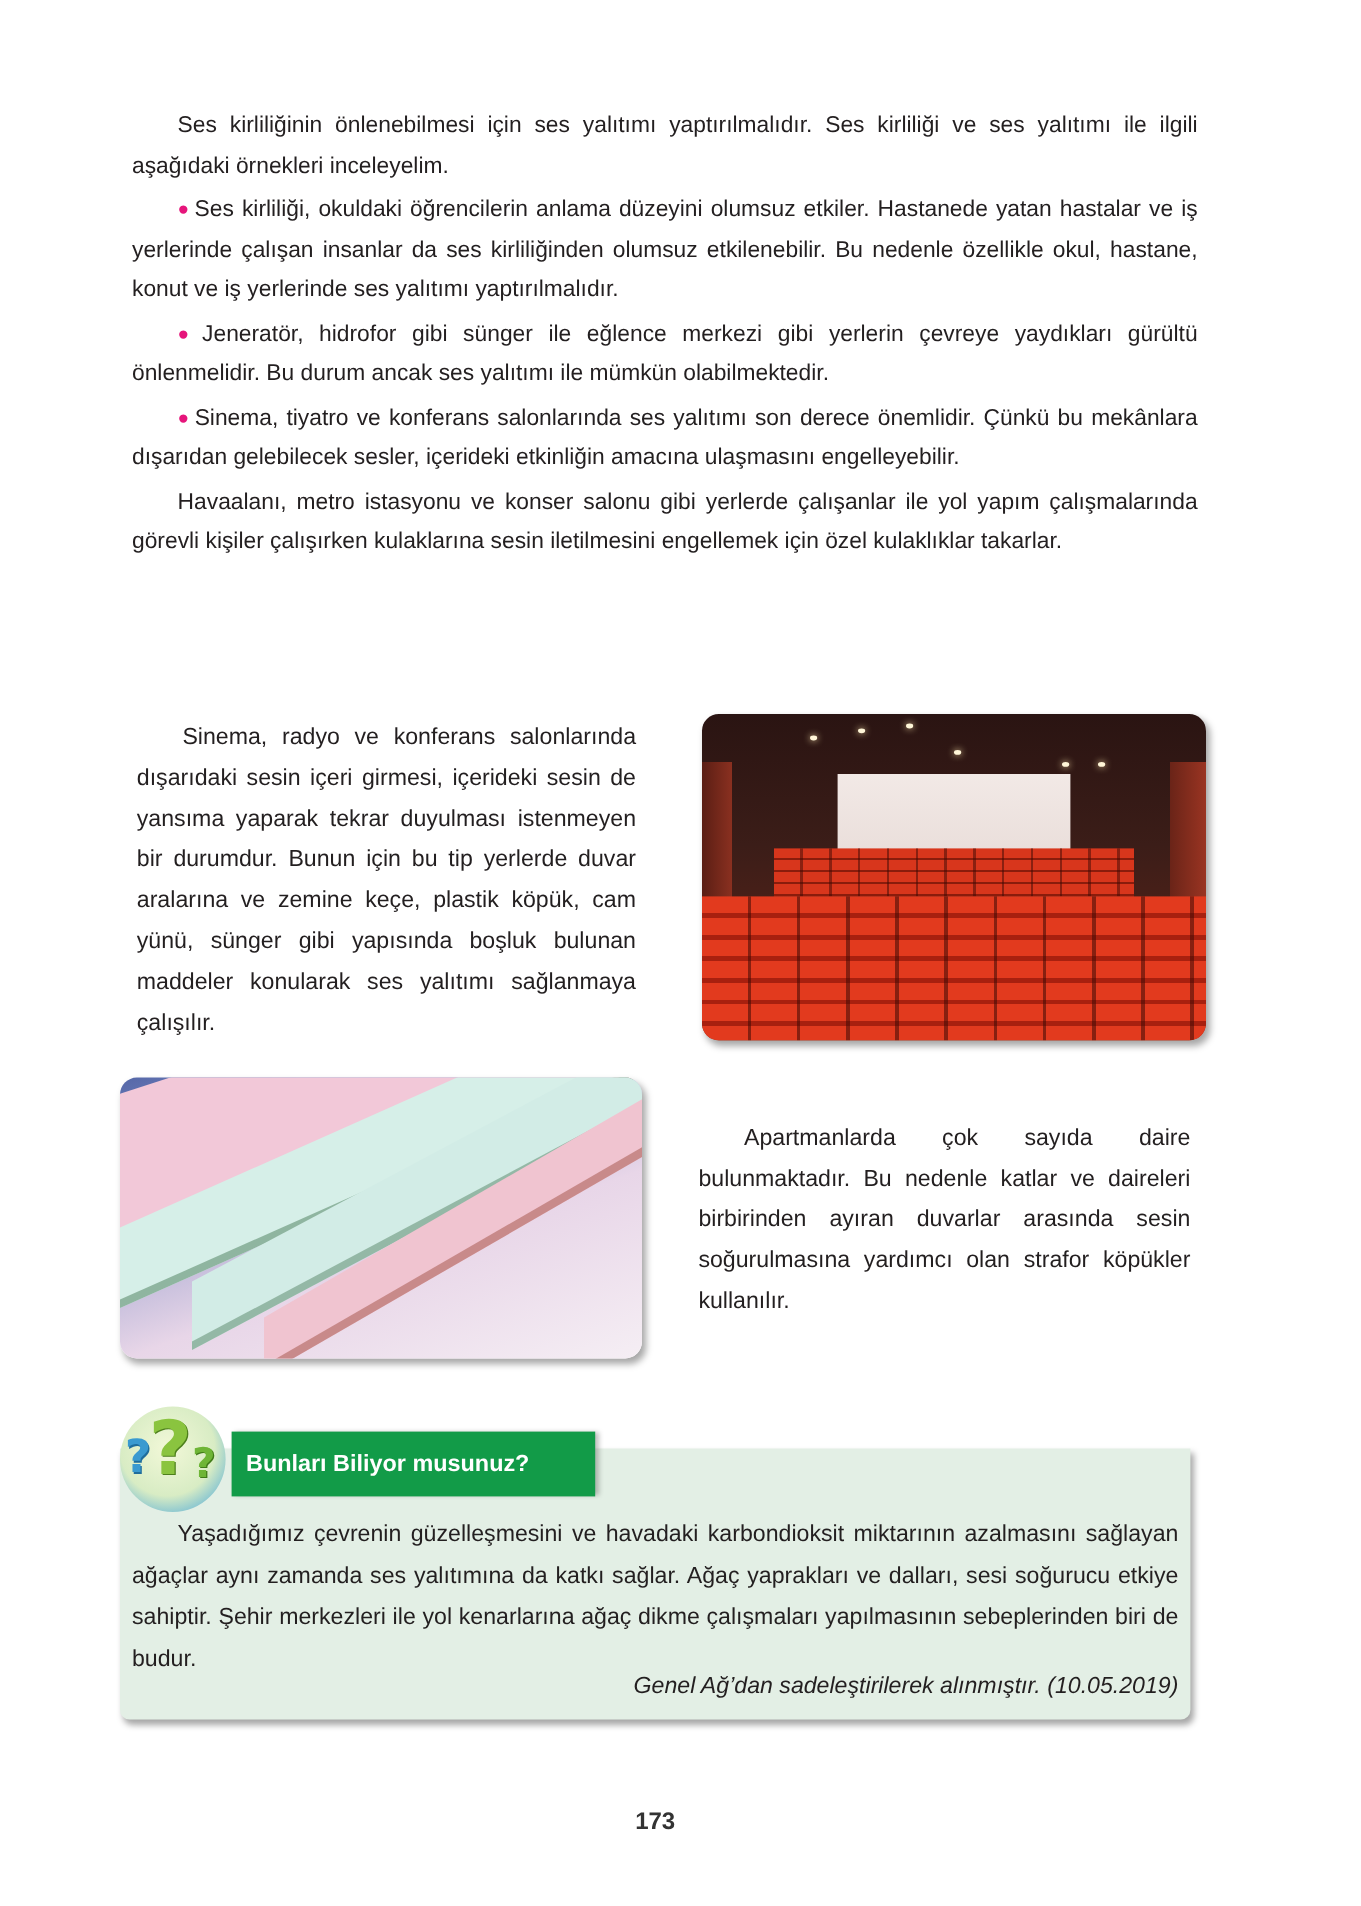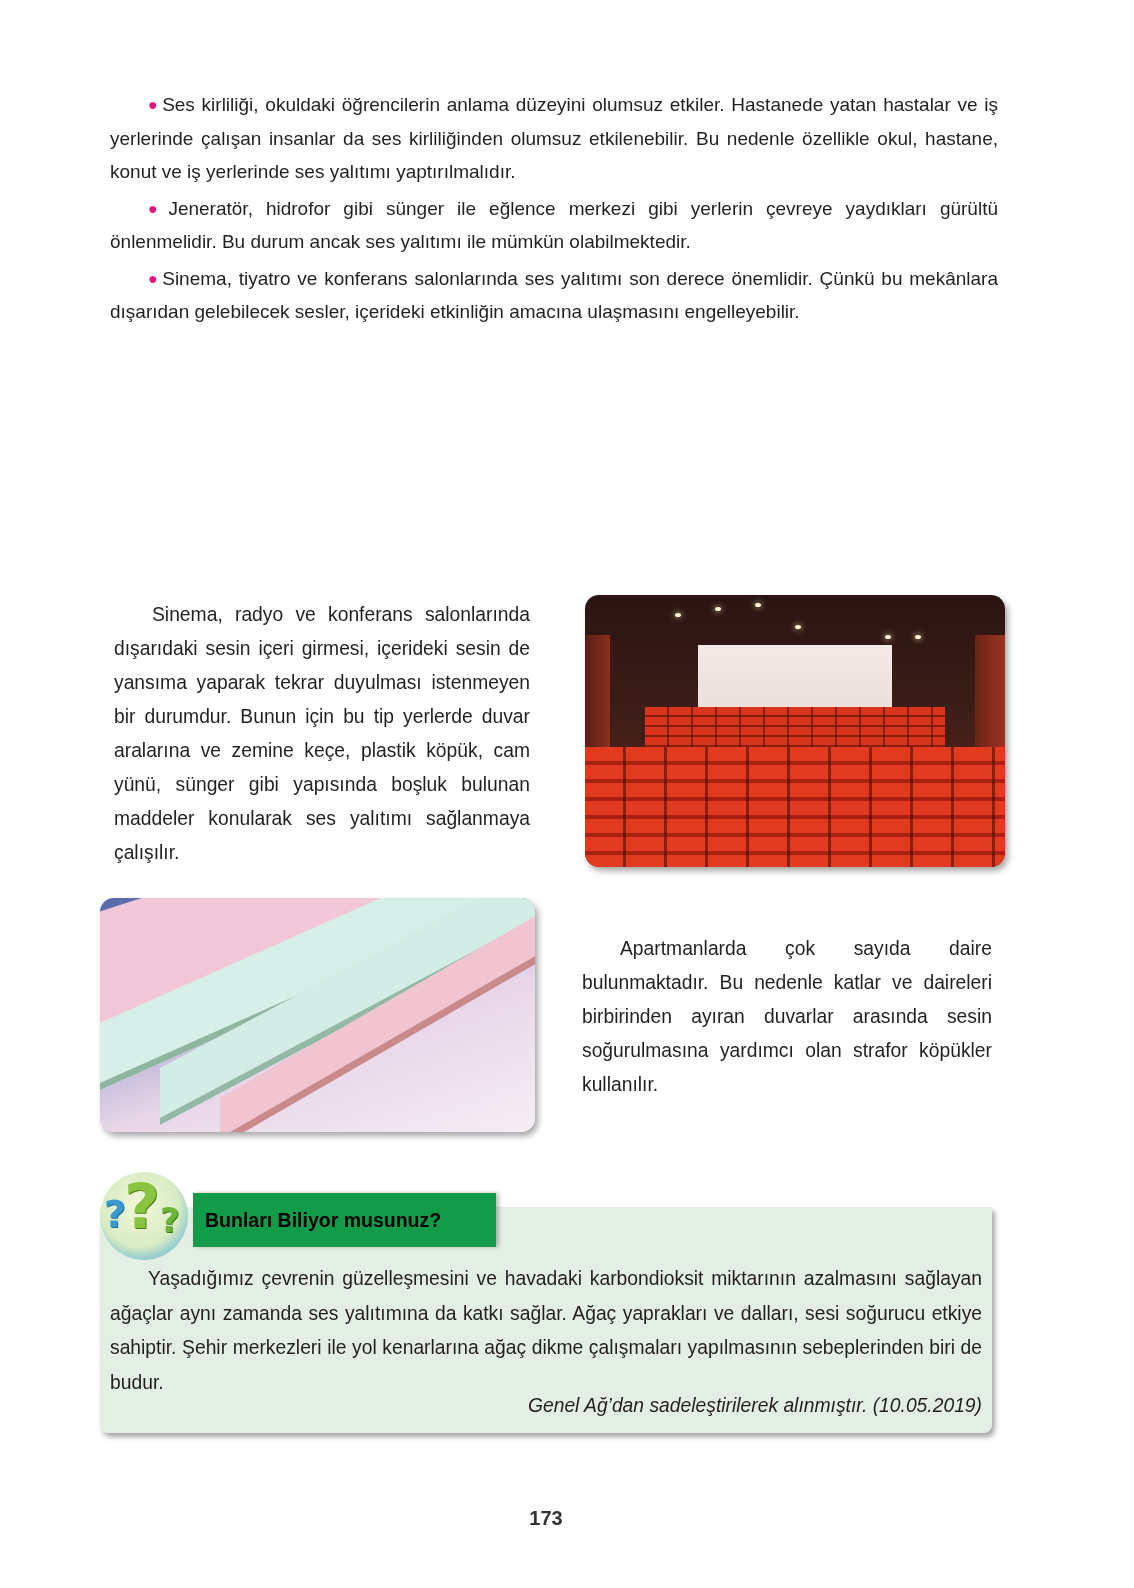--- a/index.html
+++ b/index.html
@@ -32,40 +32,42 @@
             background: linear-gradient(160deg, #5567a8 0%, #7f8ec4 18%, #e8d6e8 60%, #f5eef4 100%); }
   .board { position: absolute; transform-origin: left bottom; }
   .b1 { left: -20px; top: 20px; width: 520px; height: 120px; background: #f2c8d8; transform: skewY(-18deg); border-bottom: 7px solid #b07a70; }
   .b2 { left: 0px; top: 125px; width: 520px; height: 60px; background: #d6efe8; transform: skewY(-24deg); border-bottom: 7px solid #8fb5a0; }
   .b3 { left: 60px; top: 170px; width: 500px; height: 50px; background: #d2ece6; transform: skewY(-28deg); border-bottom: 7px solid #94b8a6; }
   .b4 { left: 120px; top: 200px; width: 440px; height: 40px; background: #f0c4d0; transform: skewY(-30deg); border-bottom: 8px solid #c88a8a; }
   
   .info-box { position: absolute; left: 100px; top: 1207px; width: 892px; height: 226px; background: #e3efe5;
               border-radius: 0 0 8px 8px; box-shadow: 3px 4px 5px rgba(0,0,0,0.35); }
   .info-title { position: absolute; left: 193px; top: 1193px; width: 303px; height: 54px; background: #129b48;
-                color: #000000; font-weight: bold; font-size: 19.5px; line-height: 54px; padding-left: 12px; box-sizing: border-box;
+                color: #ffffff; font-weight: bold; font-size: 19.5px; line-height: 54px; padding-left: 12px; box-sizing: border-box;
                 box-shadow: 3px 0 4px rgba(0,0,0,0.25); }
   .qicon { position: absolute; left: 100px; top: 1172px; width: 88px; height: 88px; border-radius: 50%;
            background: radial-gradient(circle at 45% 40%, #f2f8d8 0%, #d8ecc4 55%, #7bbfd3 80%, #5aa8c6 100%); }
   .qicon span { position: absolute; font-weight: bold; font-family: "DejaVu Sans", sans-serif; }
   .q-main { left: 24px; top: -2px; font-size: 62px; color: #8ac43f; text-shadow: 1px 1px 0 #4d7f1c; }
   .q-left { left: 4px; top: 20px; font-size: 38px; color: #3a9ad0; text-shadow: 1px 1px 0 #1f6d9c; }
   .q-right { left: 60px; top: 28px; font-size: 34px; color: #6eb536; text-shadow: 1px 1px 0 #3f7a18; }
   .info-text { position: absolute; left: 110px; top: 1262px; width: 872px; font-size: 19.3px; line-height: 34.5px; text-align: justify; }
   .info-text p { margin: 0; text-indent: 38px; }
   .info-source { position: absolute; right: 152px; top: 1395px; font-style: italic; font-size: 19.3px; }
   .page-number { position: absolute; left: 0; width: 1092px; text-align: center; top: 1471px; font-weight: bold; font-size: 20px; color: #333; margin-top: 36px; }
 </style>
 </head>
 <body>
 
 <div class="text-block" style="top:88px;">
+  <p>Ses kirliliğinin önlenebilmesi için ses yalıtımı yaptırılmalıdır. Ses kirliliği ve ses yalıtımı ile ilgili aşağıdaki örnekleri inceleyelim.</p>
   <p><span class="bullet">●</span><span>Ses kirliliği, okuldaki öğrencilerin anlama düzeyini olumsuz etkiler. Hastanede yatan hastalar ve iş yerlerinde çalışan insanlar da ses kirliliğinden olumsuz etkilenebilir. Bu nedenle özellikle okul, hastane, konut ve iş yerlerinde ses yalıtımı yaptırılmalıdır.</span></p>
   <p><span class="bullet">●</span><span>Jeneratör, hidrofor gibi sünger ile eğlence merkezi gibi yerlerin çevreye yaydıkları gürültü önlenmelidir. Bu durum ancak ses yalıtımı ile mümkün olabilmektedir.</span></p>
   <p><span class="bullet">●</span><span>Sinema, tiyatro ve konferans salonlarında ses yalıtımı son derece önemlidir. Çünkü bu mekânlara dışarıdan gelebilecek sesler, içerideki etkinliğin amacına ulaşmasını engelleyebilir.</span></p>
+  <p>Havaalanı, metro istasyonu ve konser salonu gibi yerlerde çalışanlar ile yol yapım çalışmalarında görevli kişiler çalışırken kulaklarına sesin iletilmesini engellemek için özel kulaklıklar takarlar.</p>
 </div>
 
 <div class="col-text" style="left:110px; top:594px; width:424px;">
   <p>Sinema, radyo ve konferans salonlarında dışarıdaki sesin içeri girmesi, içerideki sesin de yansıma yaparak tekrar duyulması istenmeyen bir durumdur. Bunun için bu tip yerlerde duvar aralarına ve zemine keçe, plastik köpük, cam yünü, sünger gibi yapısında boşluk bulunan maddeler konularak ses yalıtımı sağlanmaya çalışılır.</p>
 </div>
 
 <div class="photo cinema">
   <div class="wall-l"></div>
   <div class="wall-r"></div>
   <div class="light" style="left:90px;top:18px"></div>

